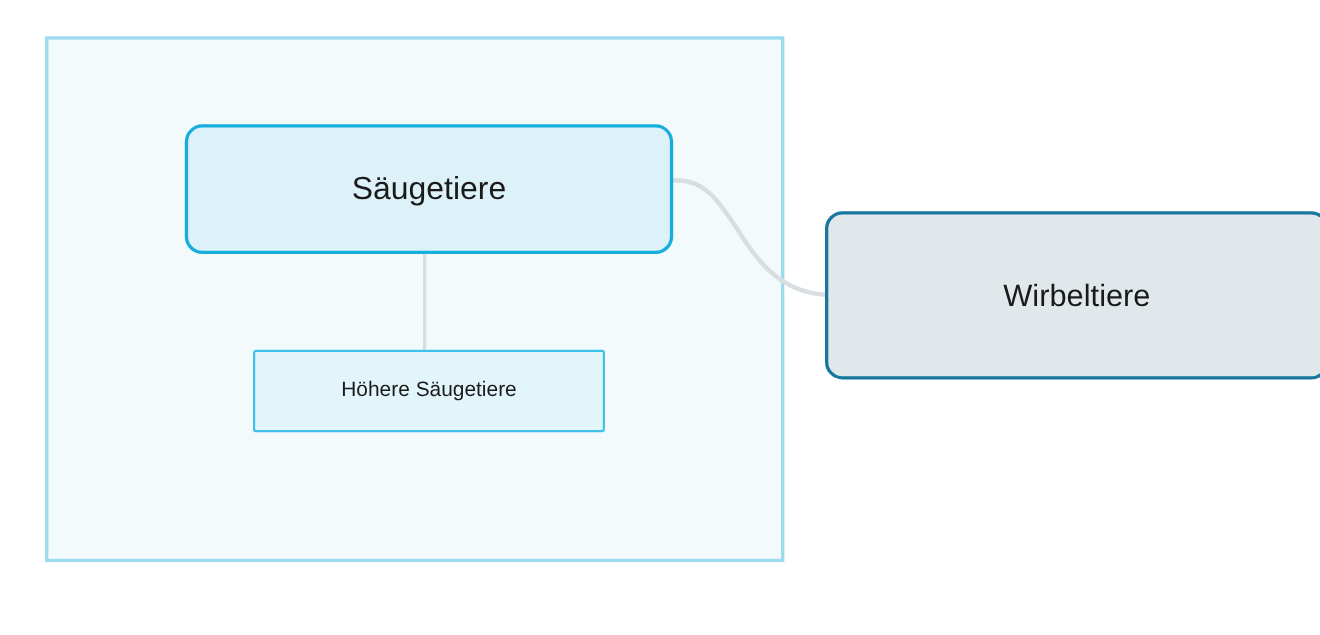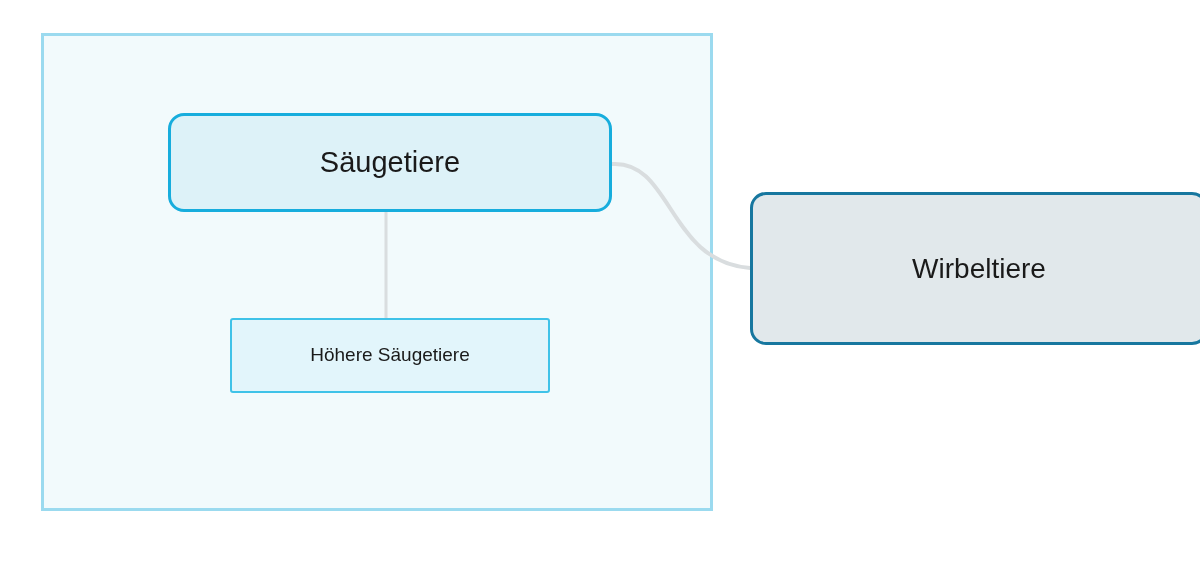--- a/index.html
+++ b/index.html
@@ -56,21 +56,21 @@
     text-align: center;
     color: #1A1A1A;
     line-height: 1.2;
     padding: 4px 12px;
   }
 
   .node-saugetiere {
     left: 168px;
     top: 113px;
     width: 444px;
-    height: 99px;
+    height: 118px;
     background: #DDF2F8;
     border: 3px solid #17ADDD;
     border-radius: 16px;
     font-size: 29px;
     font-weight: 400;
   }
 
   .node-hoehere {
     left: 230px;
     top: 318px;

